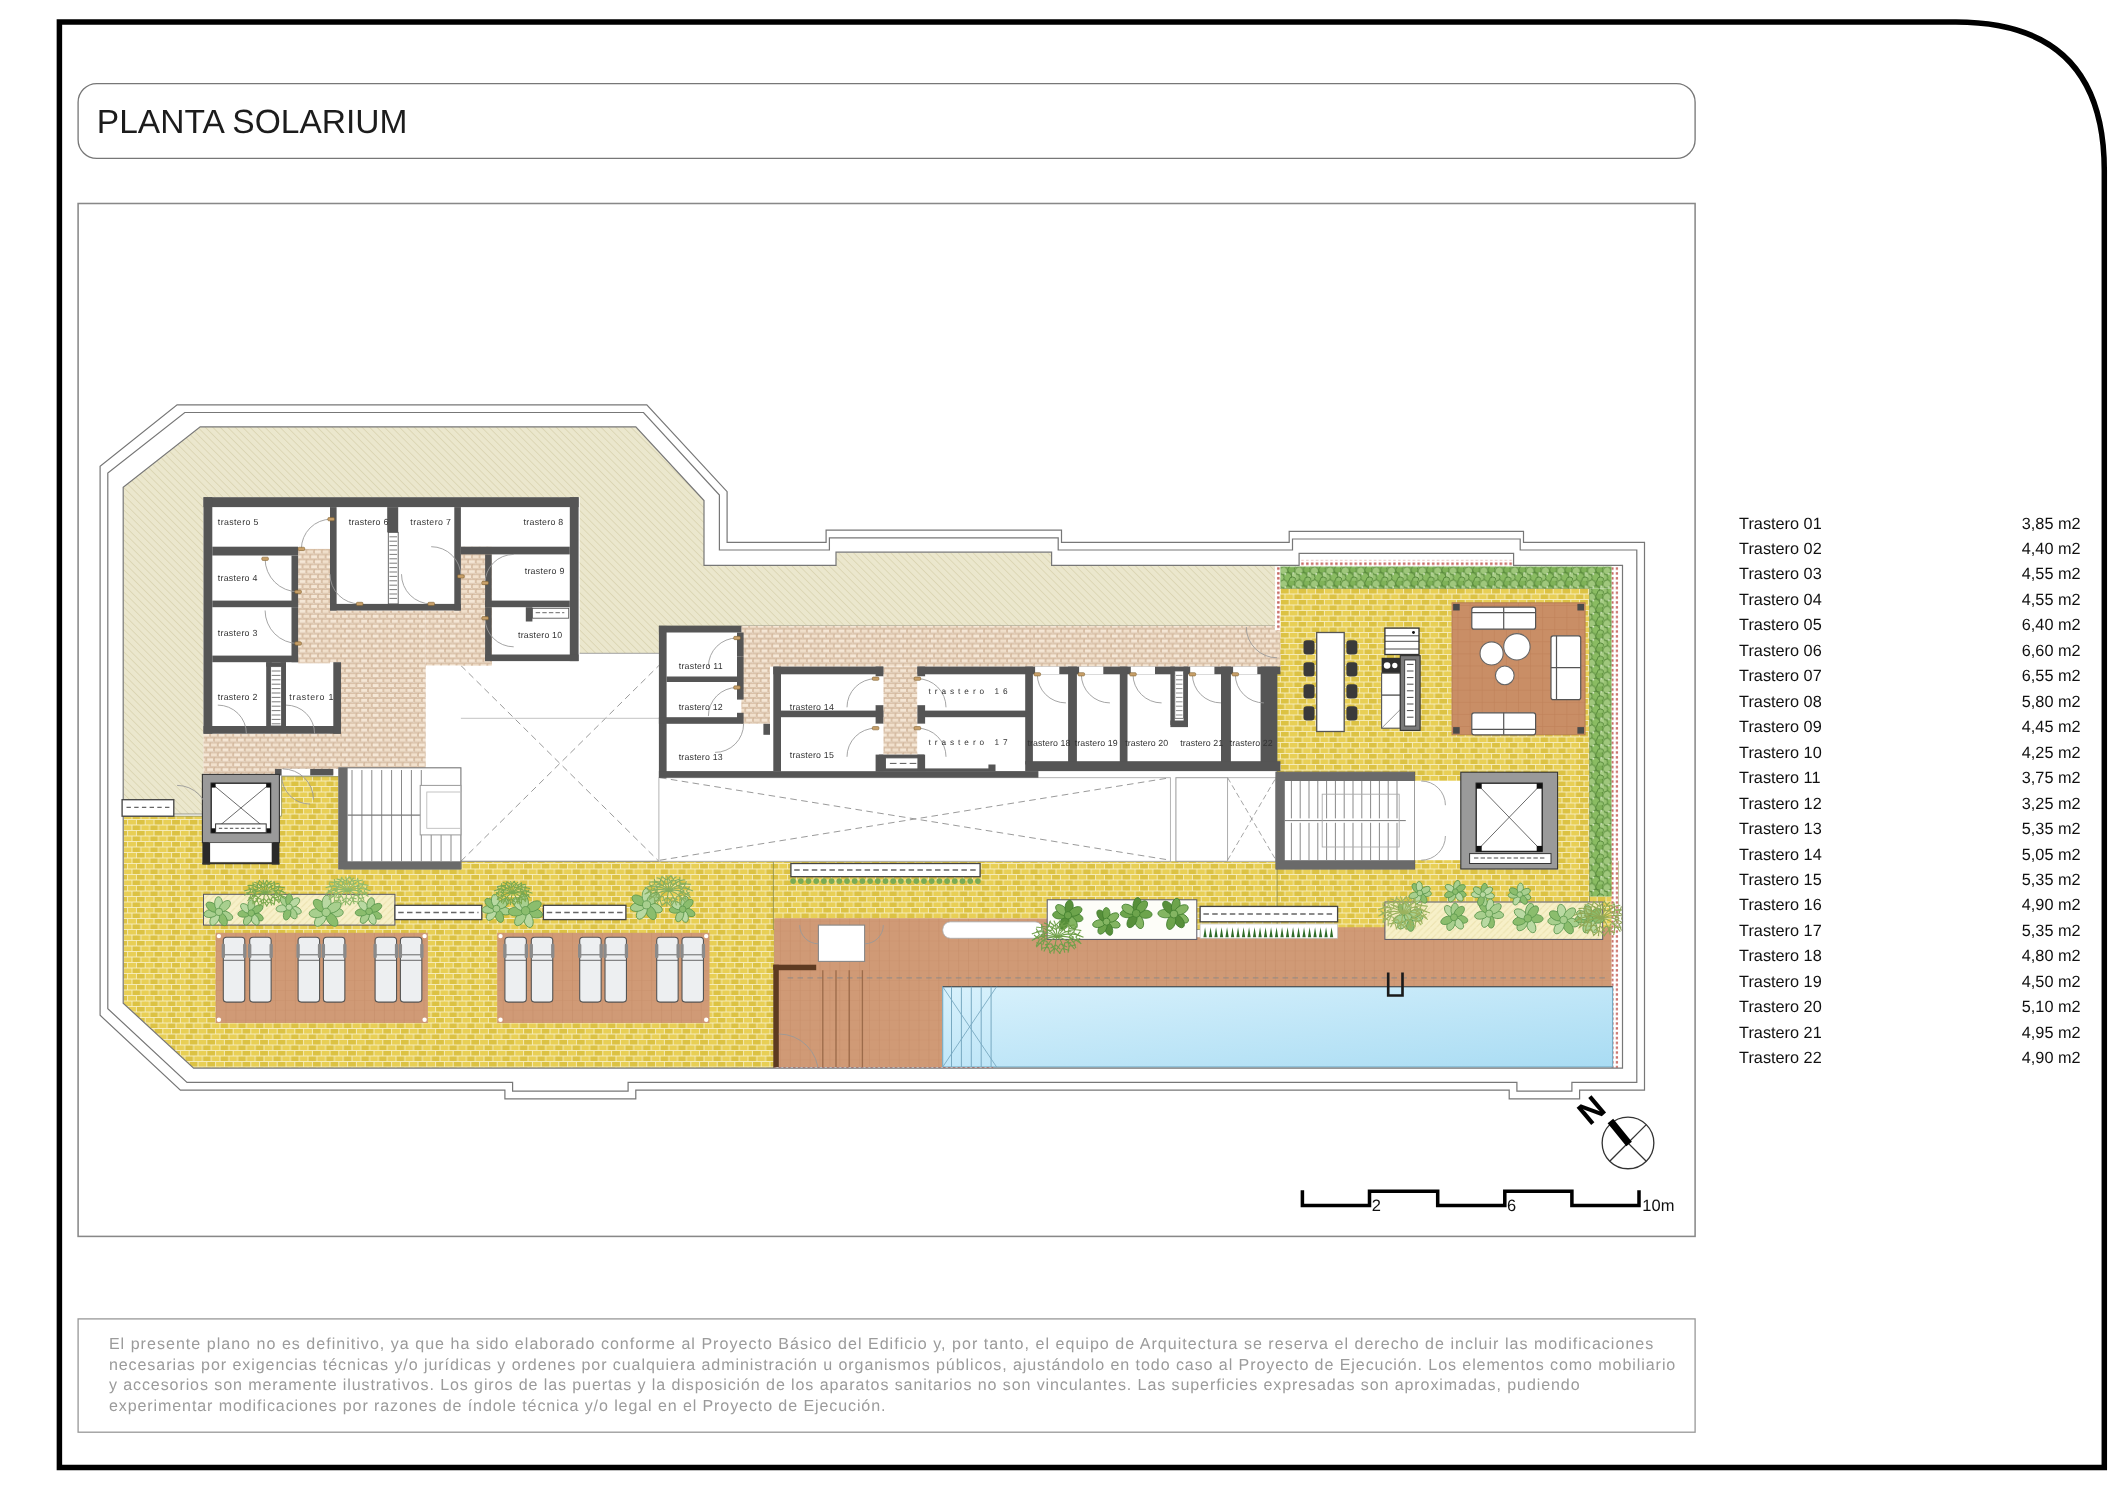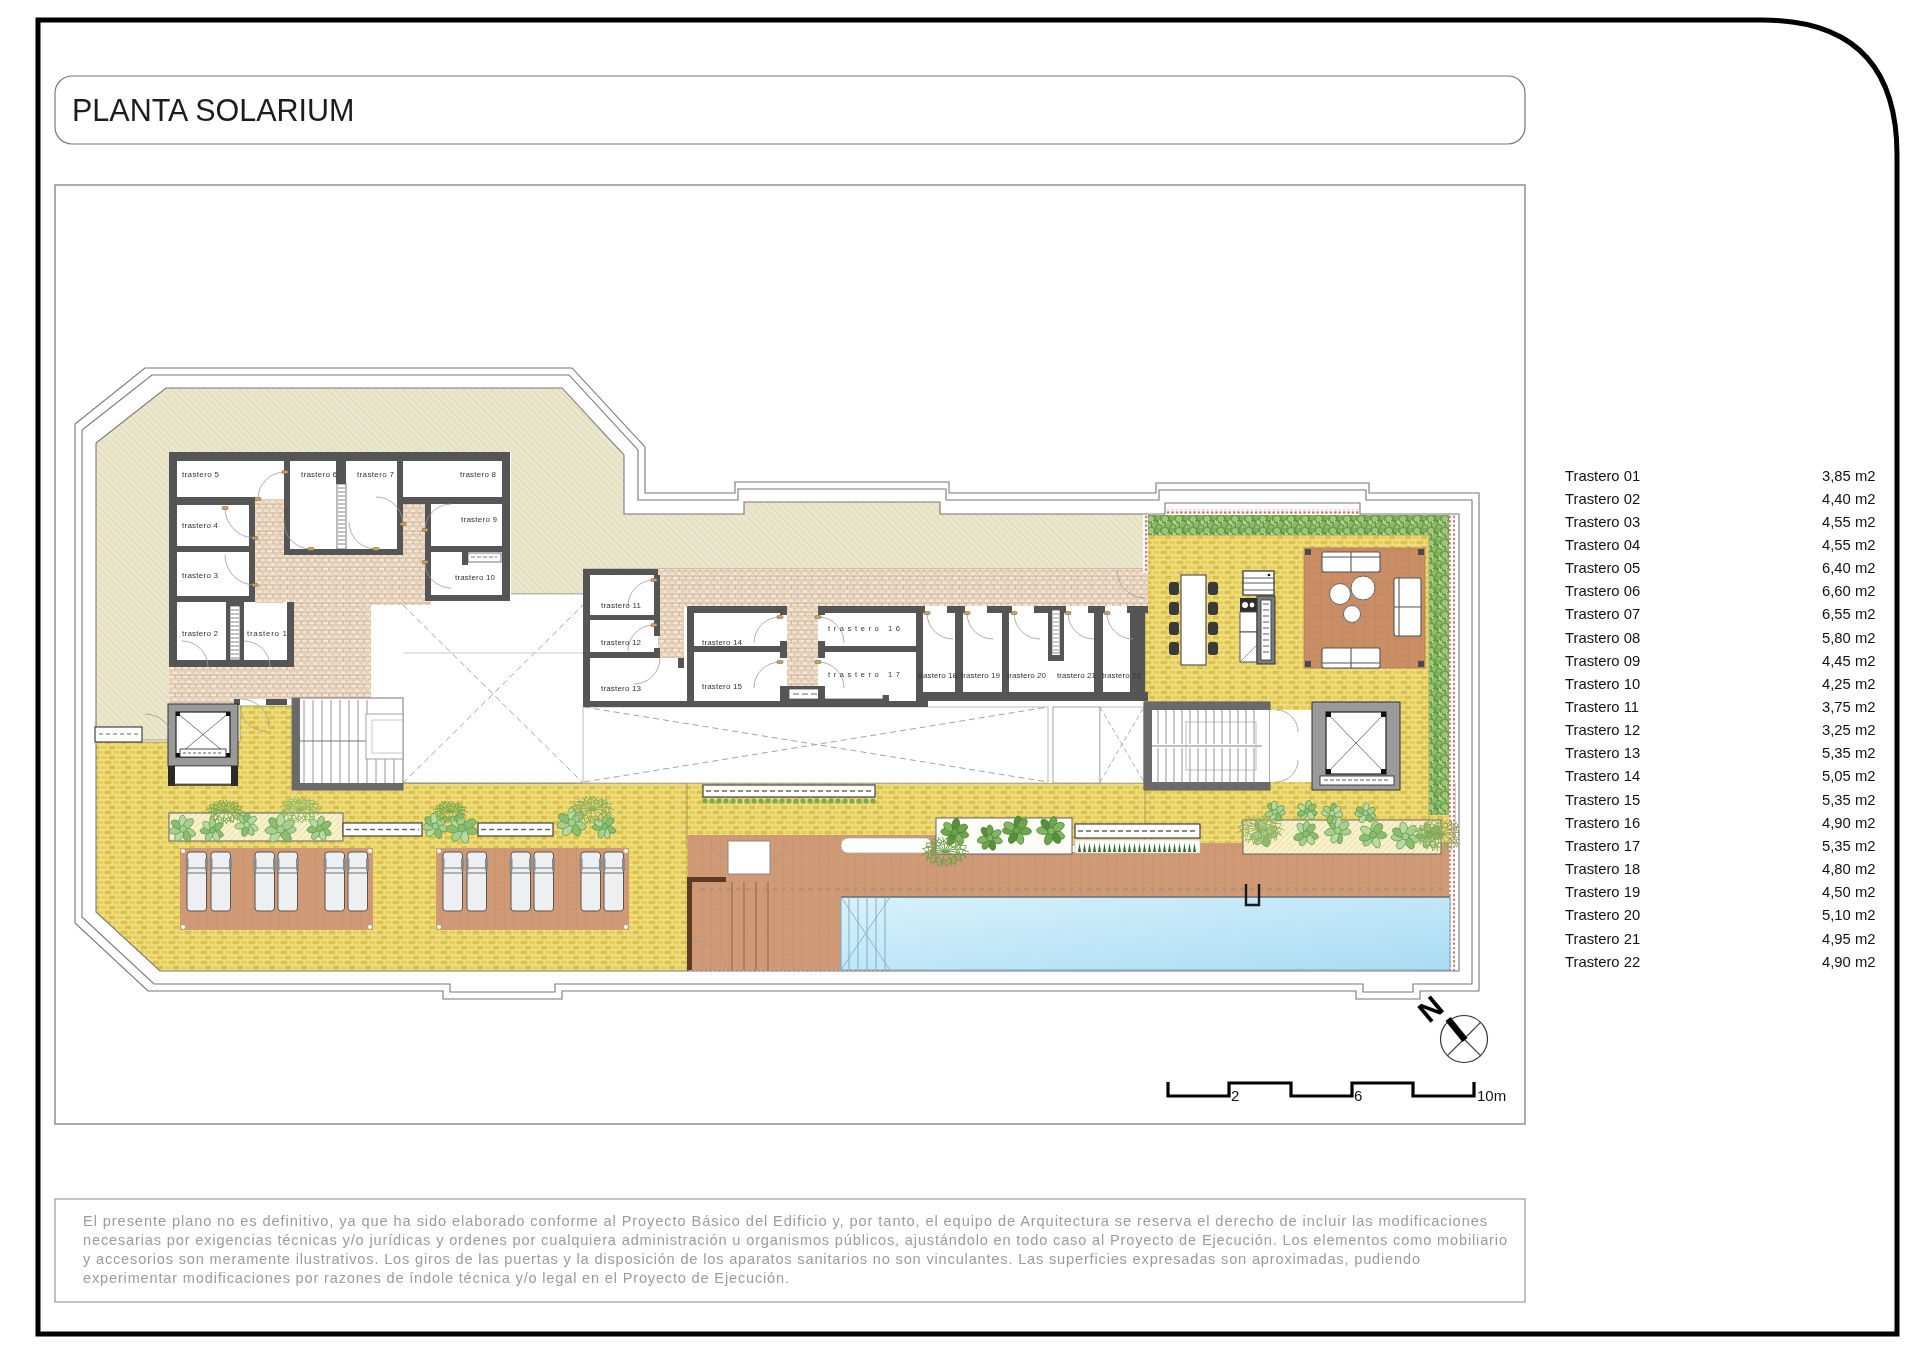--- a/index.html
+++ b/index.html
@@ -1,17 +1,17 @@
 <!DOCTYPE html>
 <html><head>
 <meta charset="utf-8">
 <style>
   html,body{margin:0;padding:0;background:#fff;width:1920px;height:1357px;overflow:hidden;}
   body{font-family:"Liberation Sans", sans-serif;}
-  #page{position:absolute;left:0;top:0;width:1896px;height:1357px;}
+  #page{position:absolute;left:16px;top:0;width:1896px;height:1357px;}
   svg{position:absolute;left:0;top:0;}
   .t{font-family:"Liberation Sans", sans-serif;}
 </style>
 </head>
 <body>
 <div id="page">
 <svg width="1920" height="1357" viewBox="0 0 1920 1357">
 <defs>
   <pattern id="hatch" width="4.8" height="4.8" patternUnits="userSpaceOnUse" patternTransform="rotate(45)">
     <rect width="4.8" height="4.8" fill="#ebe7cd"></rect>

